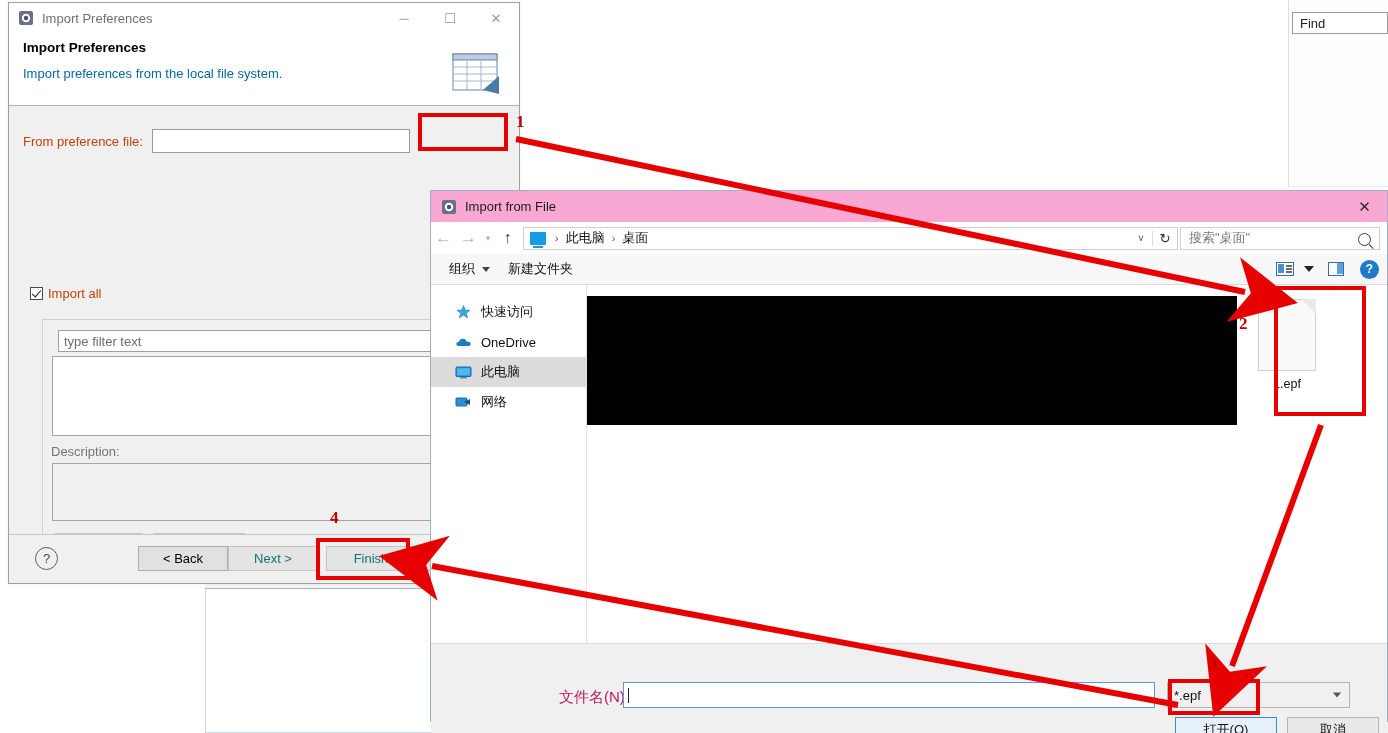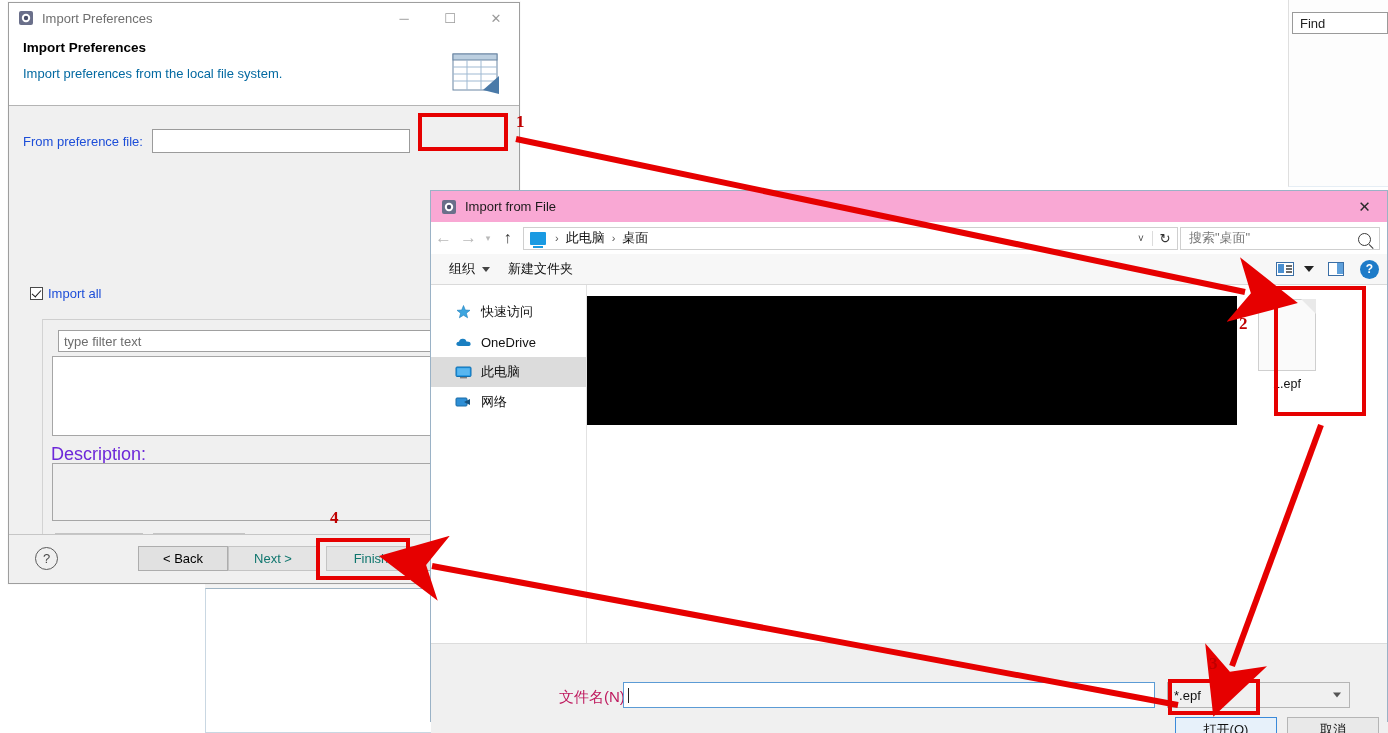--- a/index.html
+++ b/index.html
@@ -58,21 +58,21 @@
     color:#9a9a9a;font-size:13px;}
   .wz-header{
     height:72px;background:#ffffff;border-bottom:1px solid #b4b4b4;position:relative;
     padding:6px 0 0 14px;box-sizing:border-box;
   }
   .wz-h-title{font-weight:bold;font-size:13.5px;color:#000;margin-bottom:11px;}
   .wz-h-sub{font-size:13px;color:#0369a1;}
   .wz-banner{position:absolute;right:12px;top:16px;width:60px;height:52px;}
   .wz-body{padding:0;position:relative;height:443px;background:#f0f0f0;}
   .wz-row-file{position:absolute;left:14px;top:23px;display:flex;align-items:center;}
-  .wz-lbl{font-size:13px;color:#1d4ed8;}
+  .wz-lbl{font-size:13px;color:#c2410c;}
   .combo{
     width:258px;height:24px;background:#fff;border:1px solid #9b9b9b;box-sizing:border-box;
     margin-left:9px;position:relative;display:flex;align-items:center;padding-left:5px;
     font-size:13px;color:#000;
   }
   .btn{
     background:#e1e1e1;border:1px solid #adadad;box-sizing:border-box;
     font-size:13px;color:#000;display:flex;align-items:center;justify-content:center;
     font-family:"Liberation Sans",sans-serif;
   }
@@ -93,21 +93,21 @@
   }
   .filter-input{
     position:absolute;left:9px;top:10px;width:444px;height:22px;background:#fff;
     border:1px solid #a0a0a0;box-sizing:border-box;display:flex;align-items:center;
     padding-left:5px;color:#6d6d6d;font-size:13px;margin-left:6px;
   }
   .tree-box{
     position:absolute;left:9px;top:36px;width:444px;height:80px;background:#fff;
     border:1px solid #a6a6a6;box-sizing:border-box;
   }
-  .desc-lbl{position:absolute;left:8px;top:124px;font-size:18px;color:#6d28d9;}
+  .desc-lbl{position:absolute;left:8px;top:124px;font-size:13px;color:#737373;}
   .desc-box{
     position:absolute;left:9px;top:143px;width:444px;height:58px;background:#f0f0f0;
     border:1px solid #a6a6a6;box-sizing:border-box;
   }
   .btn-selall{position:absolute;left:12px;top:213px;width:88px;height:23px;}
   .btn-deselall{position:absolute;left:110px;top:213px;width:92px;height:23px;}
   .wz-footer{
     position:absolute;left:0;bottom:0;width:510px;height:48px;background:#f0f0f0;
     border-top:1px solid #c6c6c6;
   }

